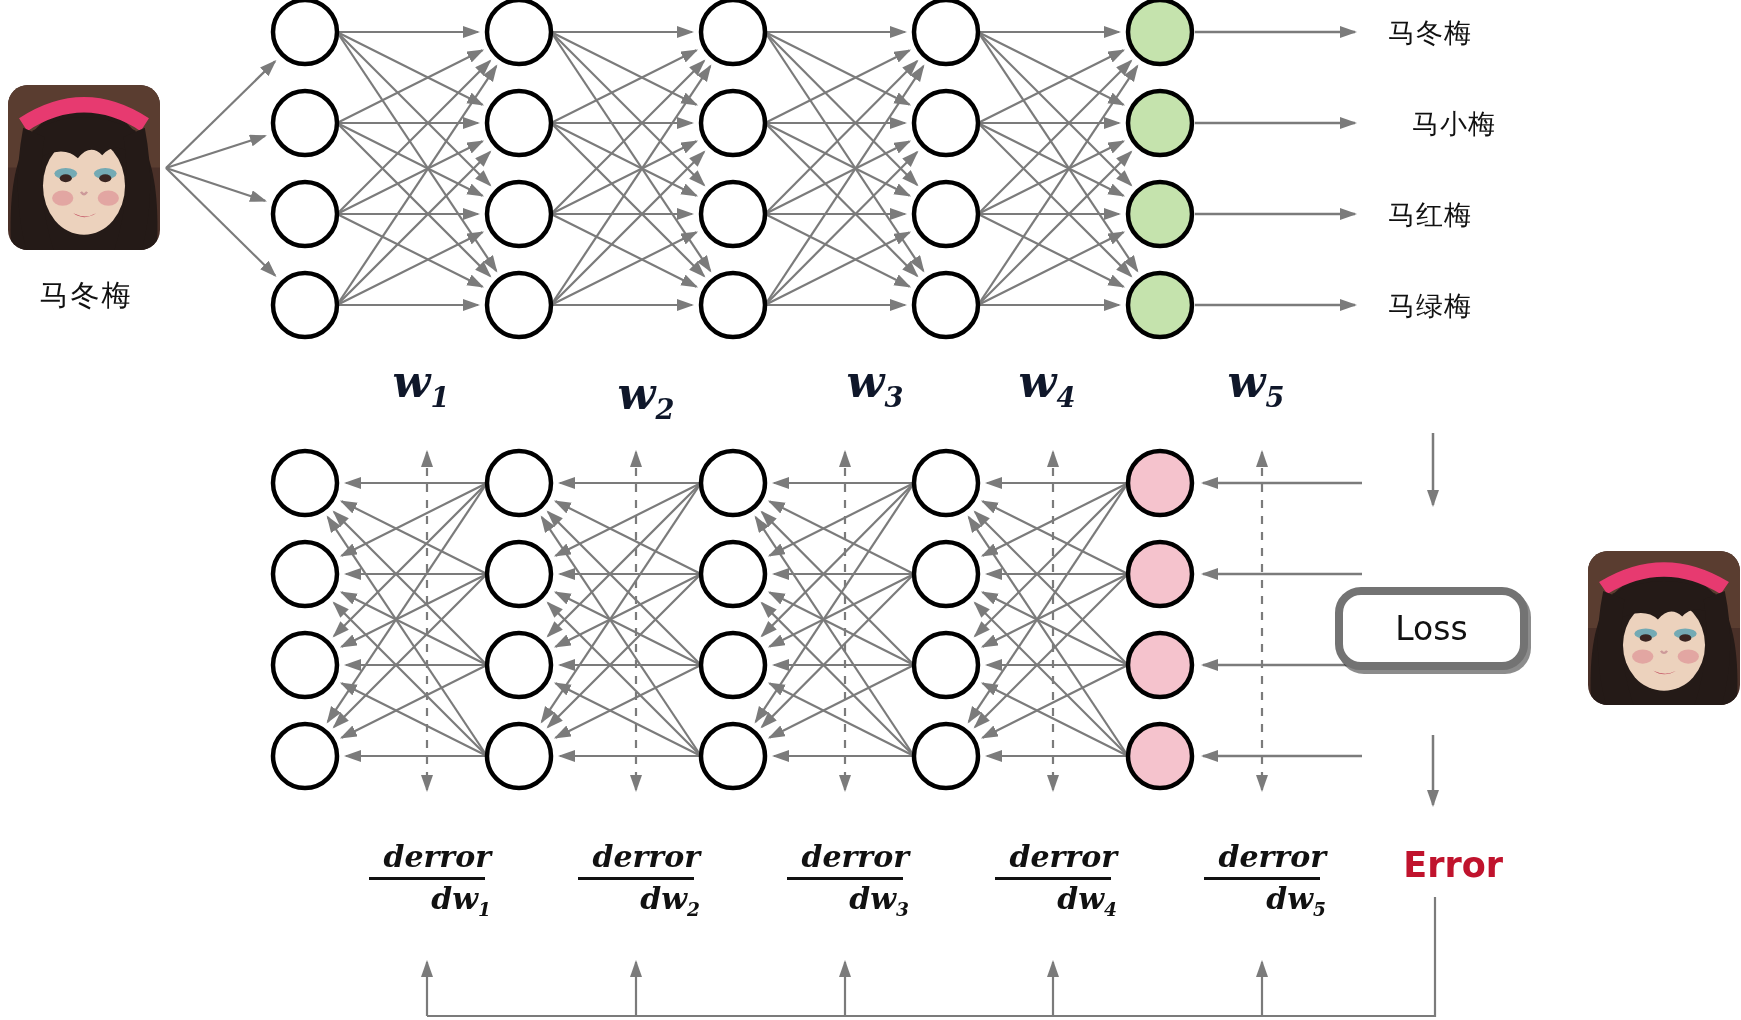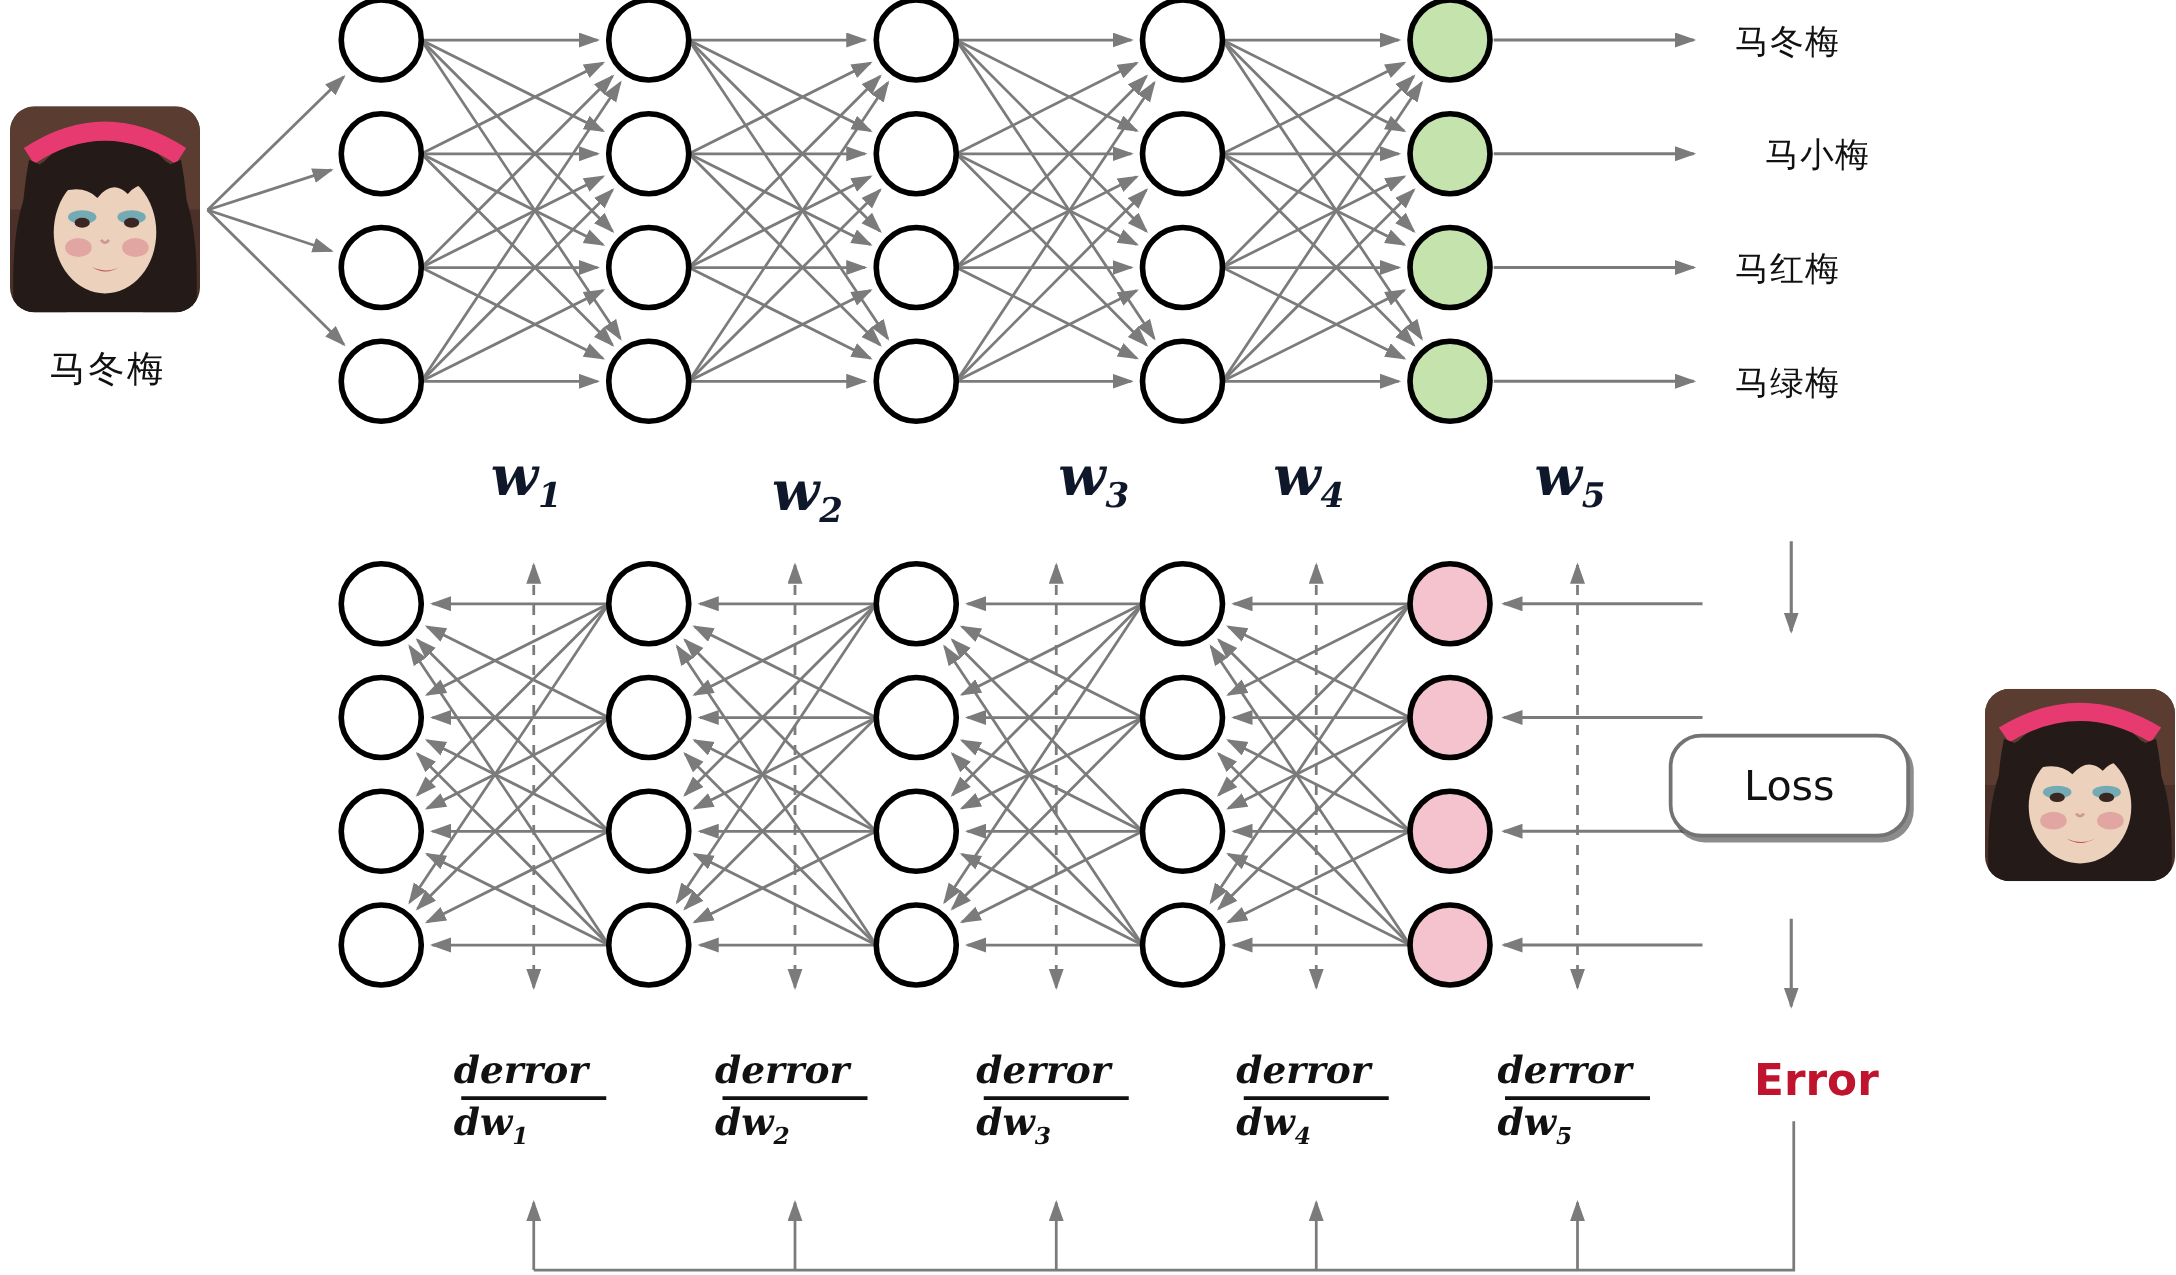--- a/index.html
+++ b/index.html
@@ -16,28 +16,28 @@
   .caption{
     position:absolute;text-align:center;color:#111;font-size:29px;letter-spacing:2px;
   }
   .w-label{
     position:absolute;width:132px;text-align:center;color:#0f172a;
     font-family:"DejaVu Serif","Liberation Serif",serif;
     font-style:italic;font-weight:700;font-size:44px;line-height:52px;
   }
   .w-label sub,.frac sub{font-size:0.62em;font-style:italic;}
   .frac{
-    position:absolute;width:128px;text-align:left;color:#111;
+    position:absolute;width:128px;text-align:right;color:#111;
     font-family:"DejaVu Serif","Liberation Serif",serif;
     font-style:italic;font-weight:600;font-size:30px;line-height:36px;
   }
   .frac .bar{border-top:3px solid #111;margin:2px 6px 1px 6px;}
   #loss-box{
     position:absolute;left:1335px;top:587px;width:193px;height:83px;
-    border:3px solid #737373;border-radius:26px;background:#fff;
+    border:8px solid #737373;border-radius:26px;background:#fff;
     box-shadow:3px 4px 0 rgba(0,0,0,0.45);
     display:flex;align-items:center;justify-content:center;
     font-size:33px;color:#111;box-sizing:border-box;
   }
   #error-label{
     position:absolute;left:1363px;top:845px;width:140px;text-align:center;
     font-size:35px;font-weight:bold;
   }
 </style>
 </head>

